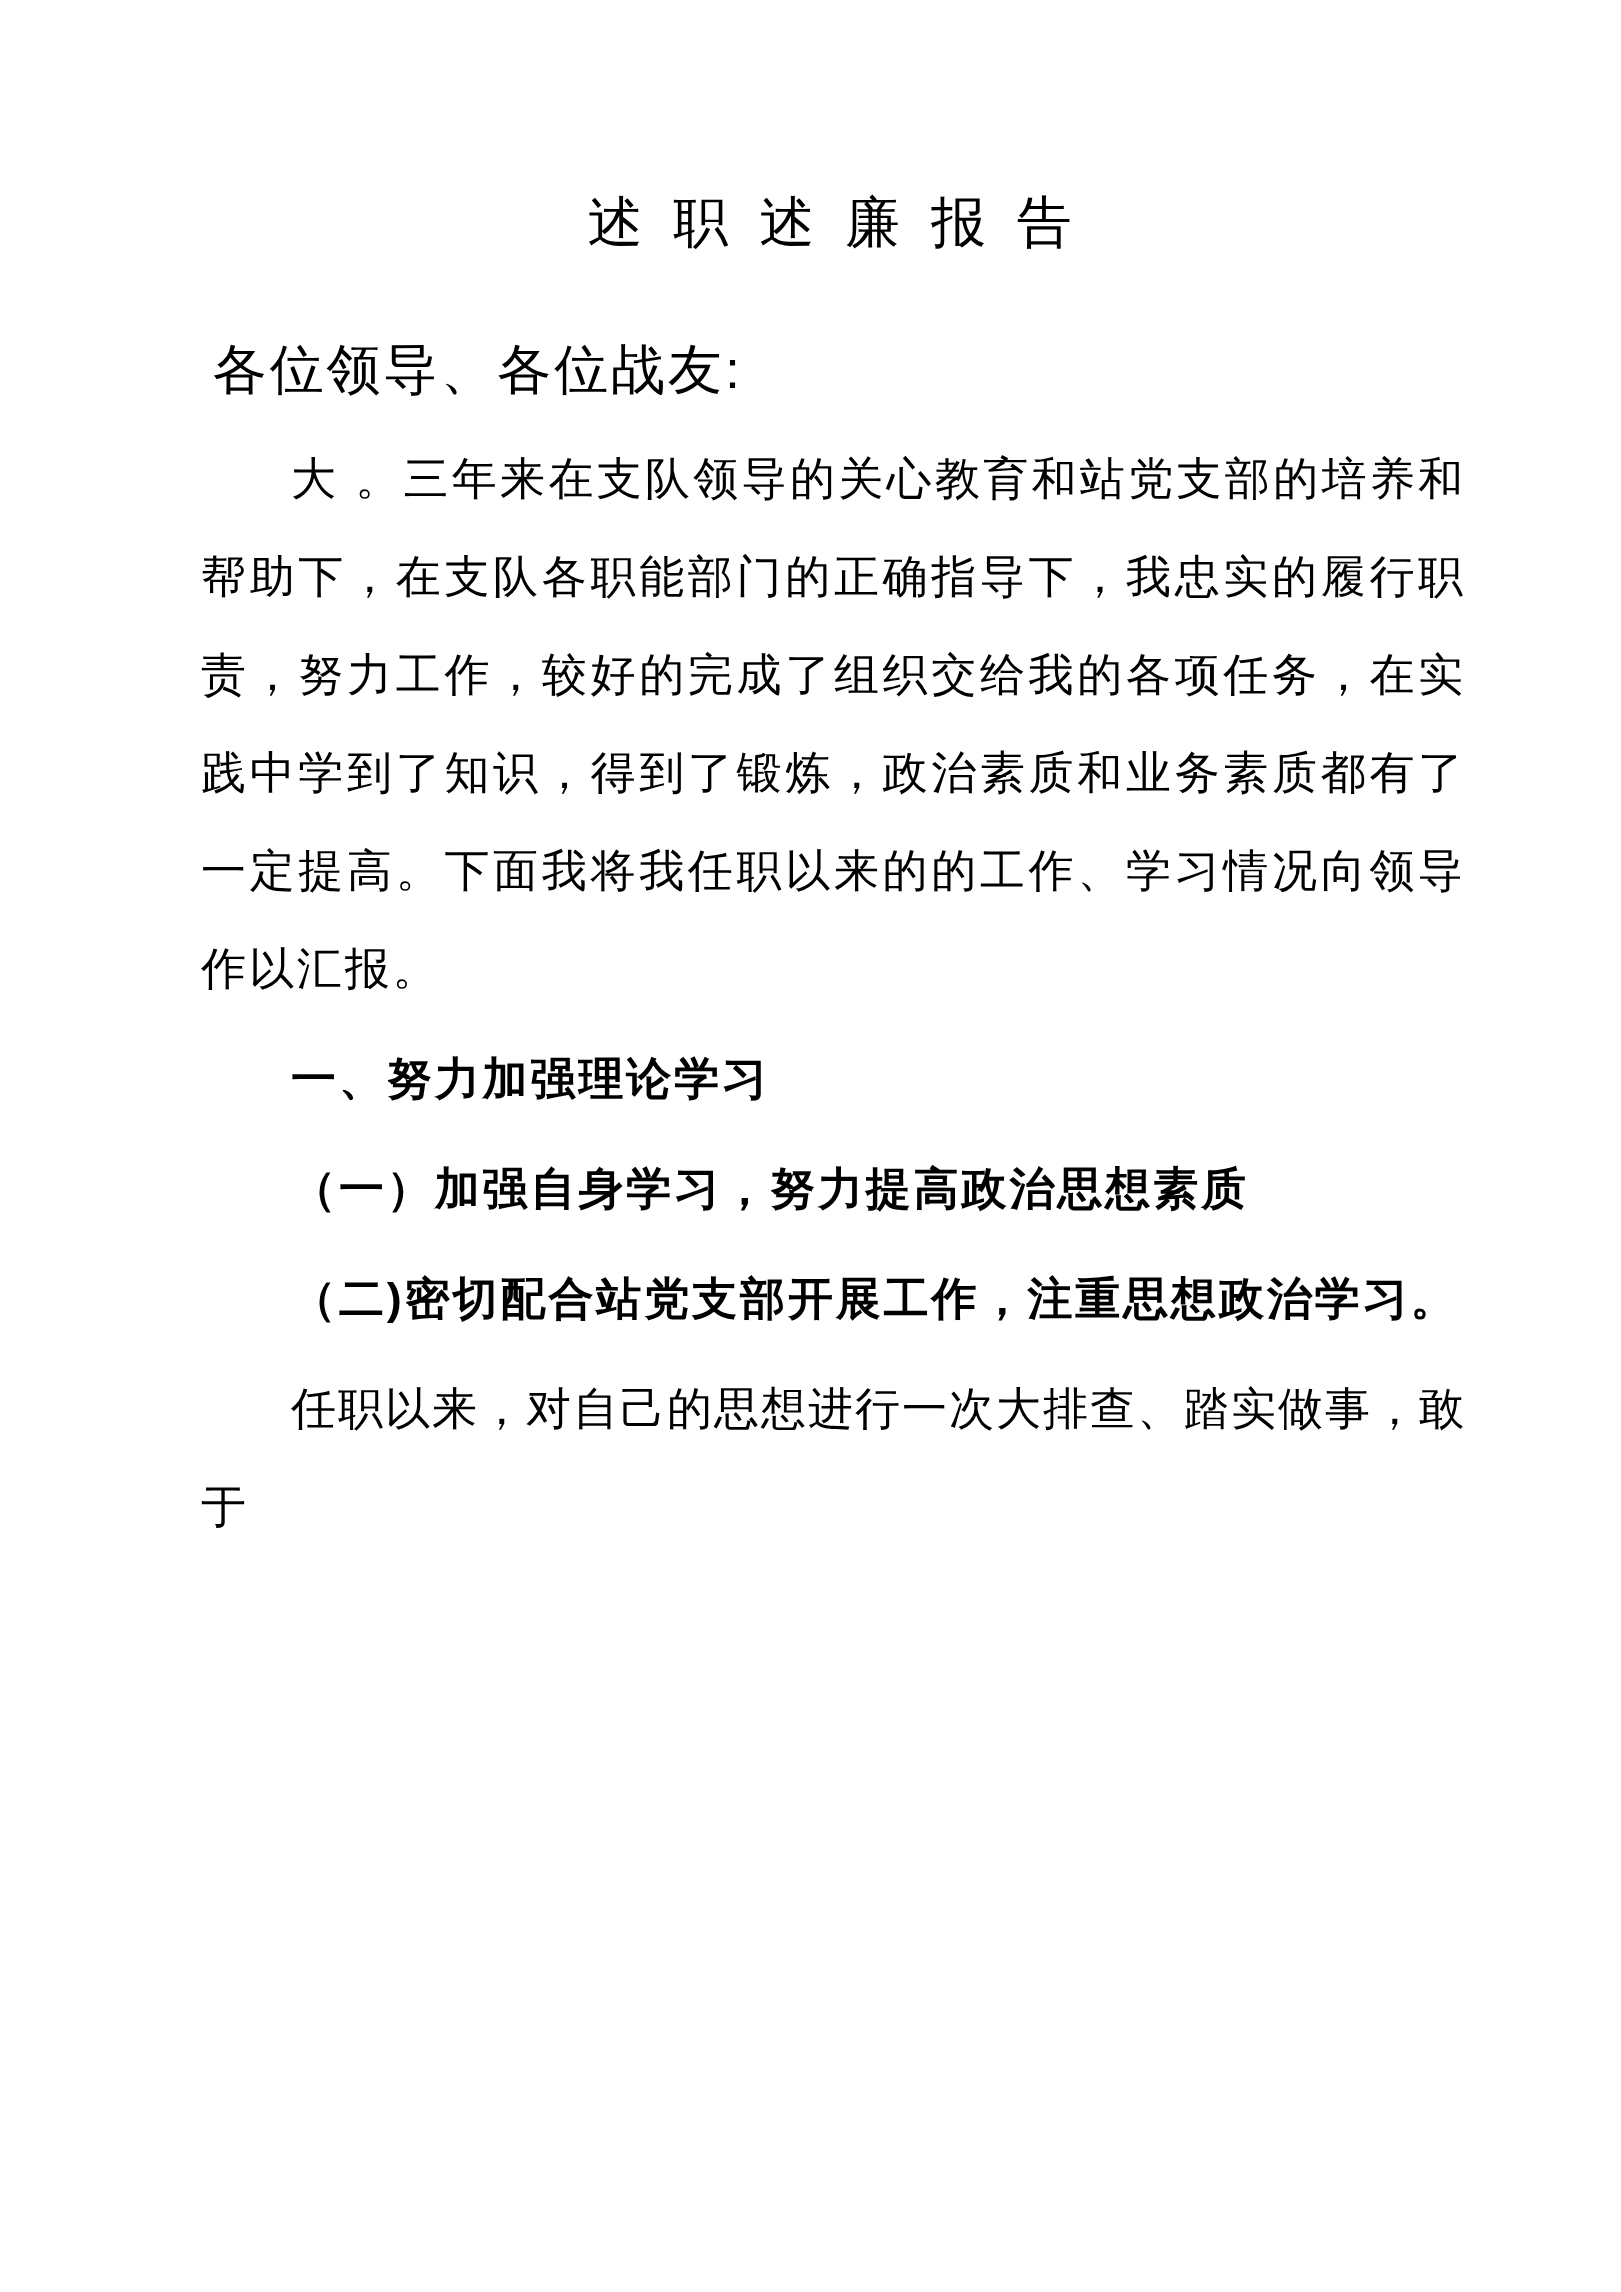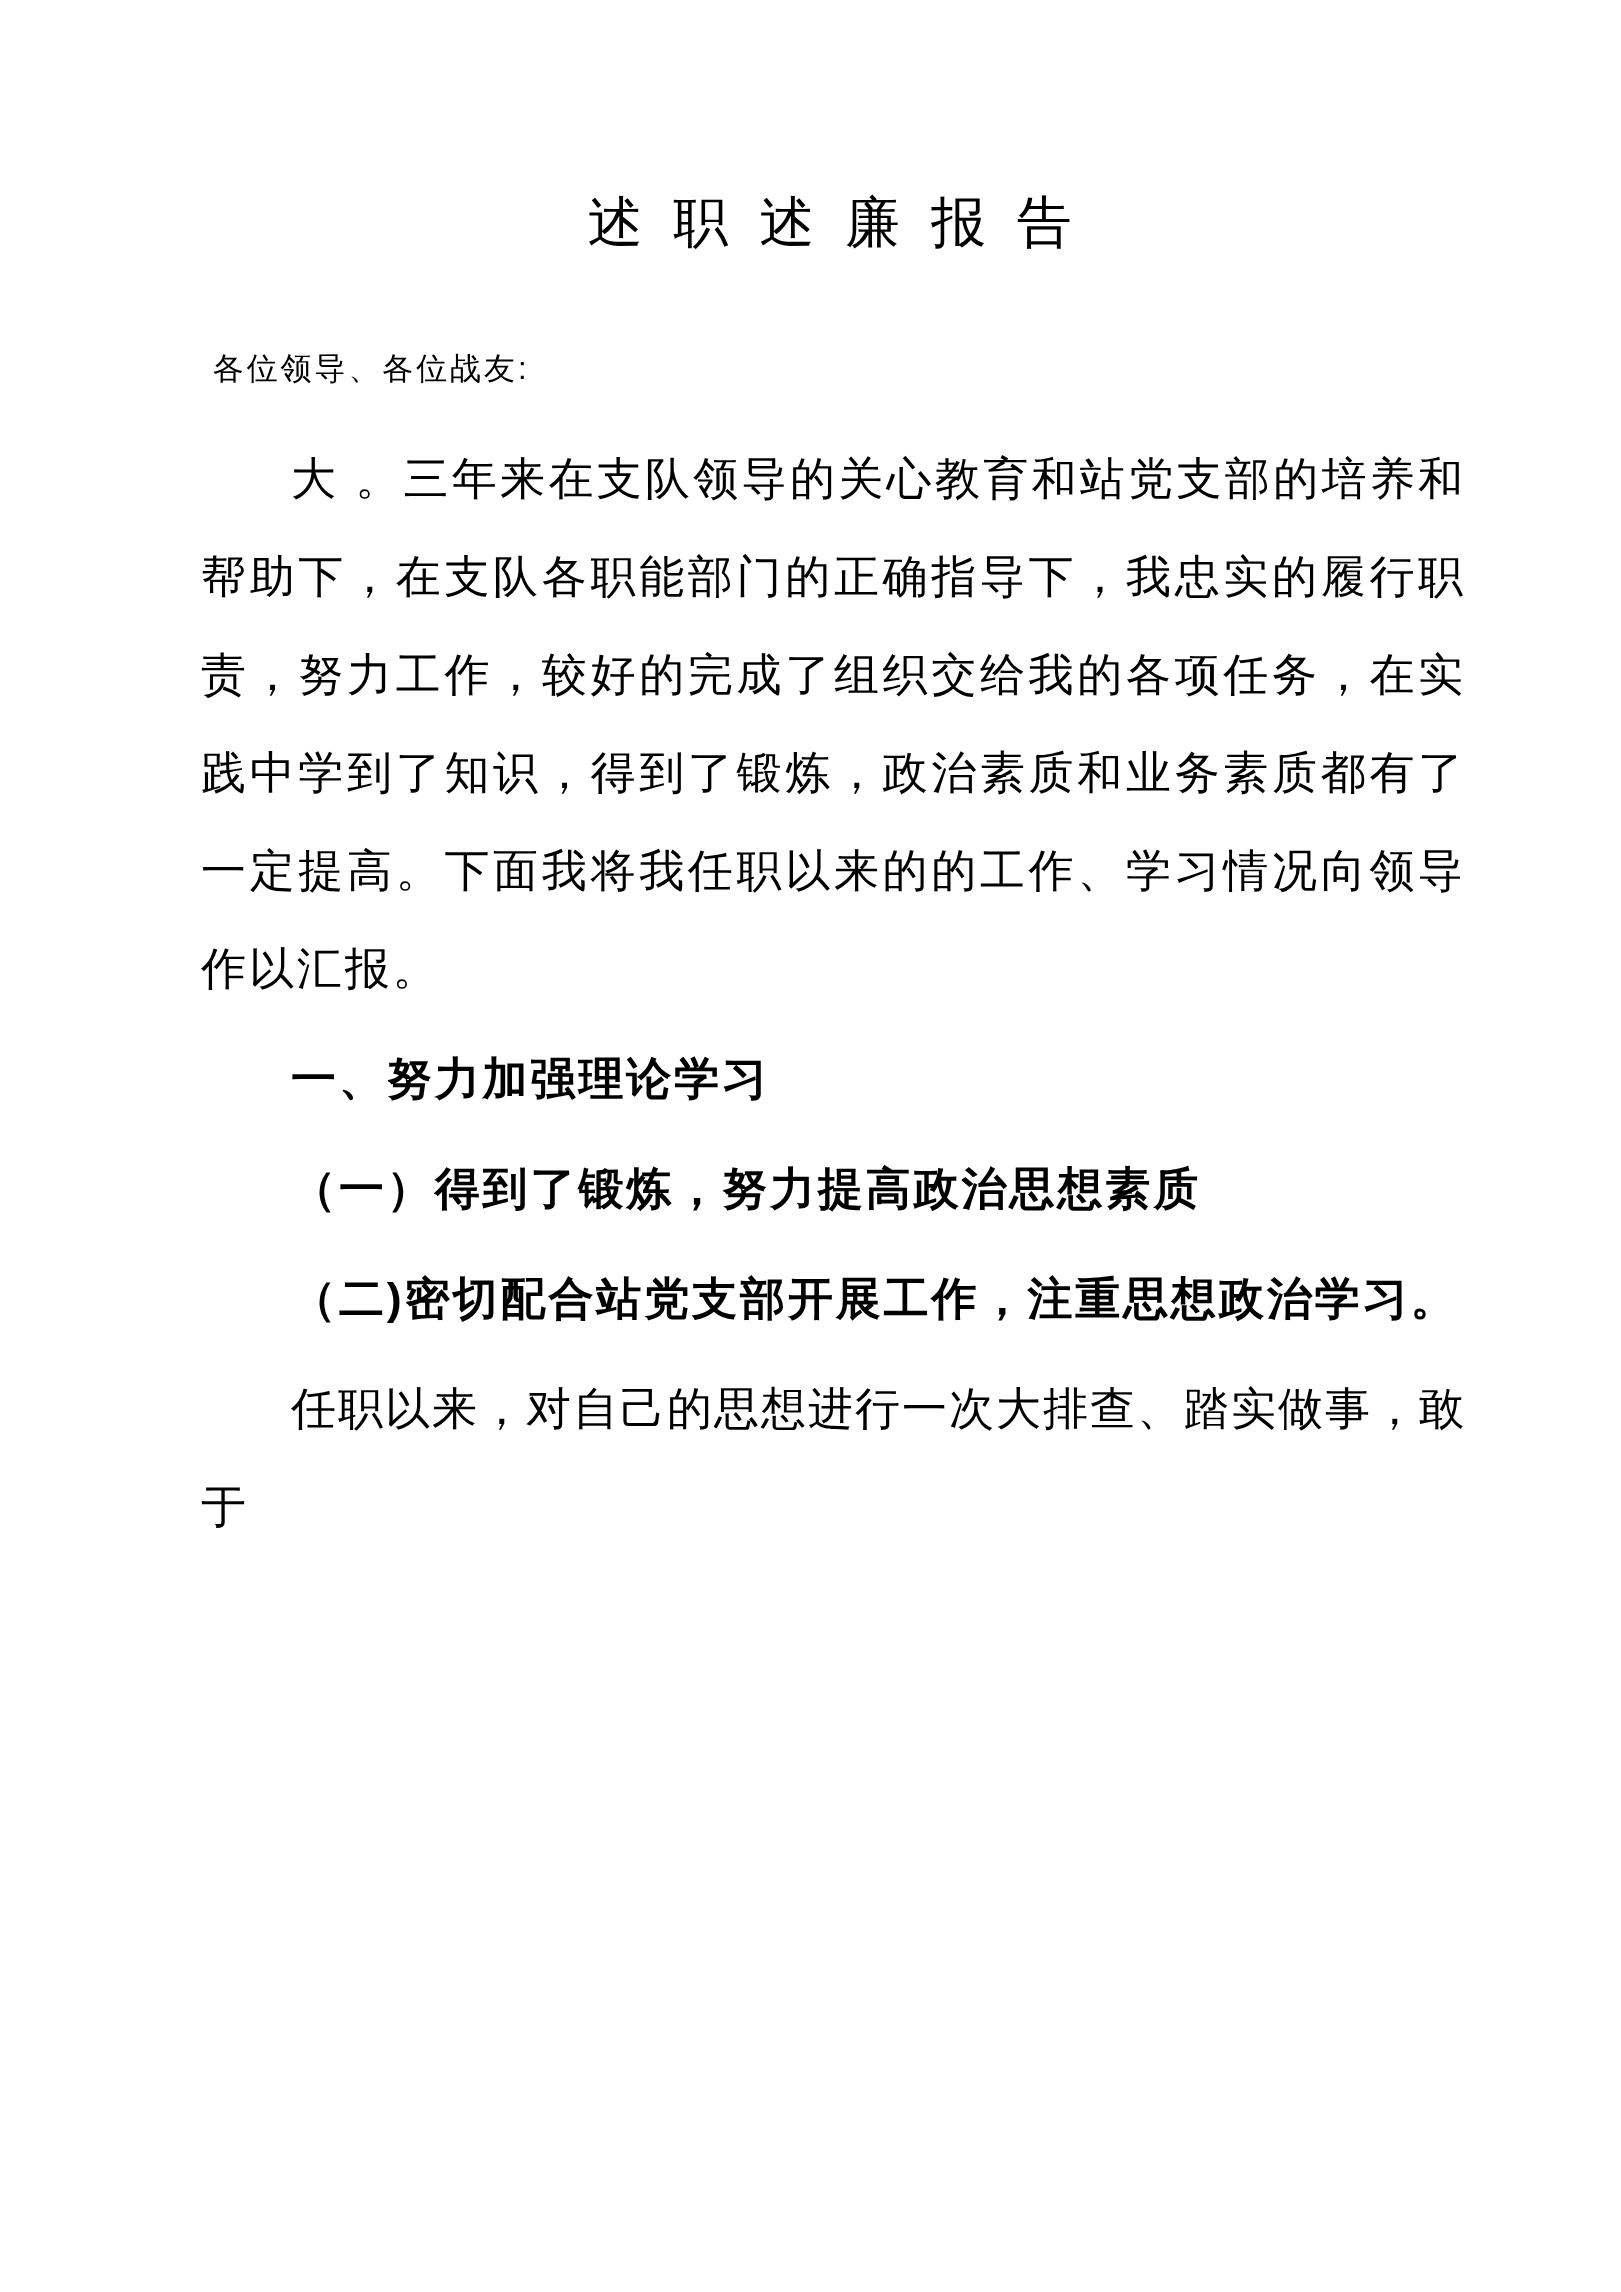--- a/index.html
+++ b/index.html
@@ -21,21 +21,21 @@
       font-size: 55px;
       font-weight: 400;
       text-align: center;
       letter-spacing: 7.8px;
       line-height: 78px;
       margin-bottom: 59px;
       white-space: pre;
     }
 
     .salutation {
-      font-size: 31px;
+      font-size: 54px;
       line-height: 98px;
       letter-spacing: 2.9px;
       text-indent: 11.8px;
     }
 
     .body-para,
     .heading {
       font-size: 45px;
       line-height: 98px;
       letter-spacing: 2.9px;
@@ -59,21 +59,21 @@
 <div class="page">
 
   <h1 class="doc-title">述 职 述 廉 报 告</h1>
 
   <p class="salutation">各位领导、各位战友:</p>
 
   <p class="body-para">大 。三年来在支队领导的关心教育和站党支部的培养和帮助下，在支队各职能部门的正确指导下，我忠实的履行职责，努力工作，较好的完成了组织交给我的各项任务，在实践中学到了知识，得到了锻炼，政治素质和业务素质都有了一定提高。下面我将我任职以来的的工作、学习情况向领导作以汇报。</p>
 
   <p class="heading">一、努力加强理论学习</p>
 
-  <p class="heading">（一）得到了锻炼，努力提高政治思想素质</p>
+  <p class="heading">（一）加强自身学习，努力提高政治思想素质</p>
 
 
   <p class="heading">（二)密切配合站党支部开展工作，注重思想政治学习。</p>
 
   <p class="body-para closing">任职以来，对自己的思想进行一次大排查、踏实做事，敢于</p>
 
 </div>
 
 
 </body></html>

